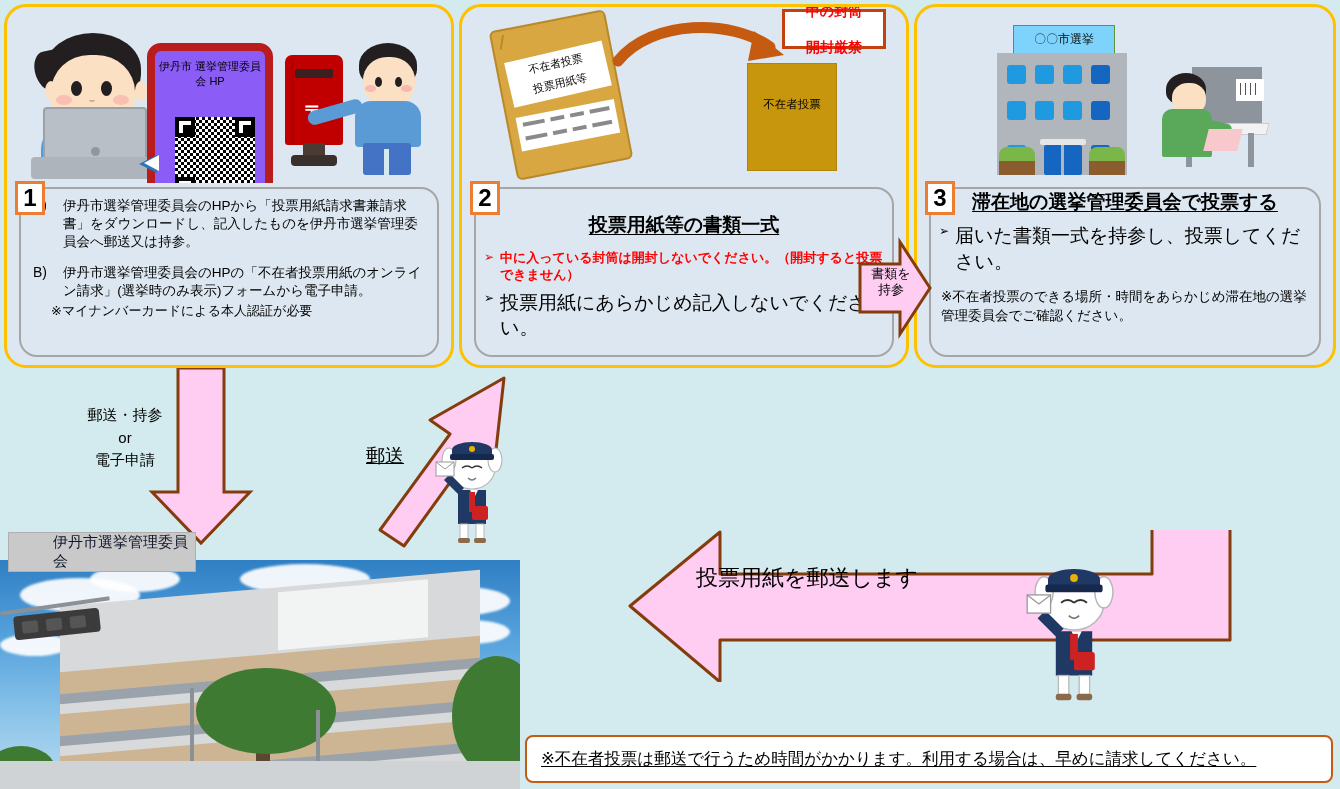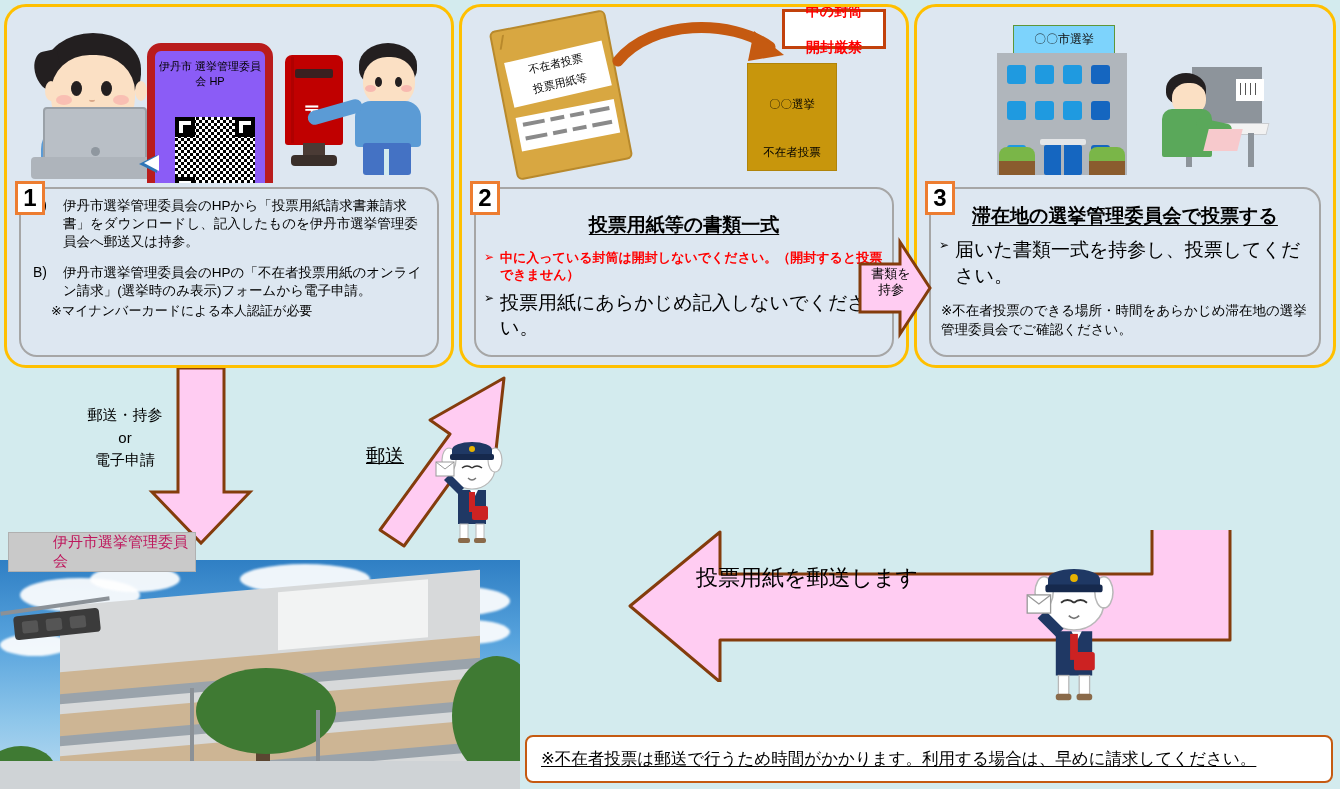--- a/index.html
+++ b/index.html
@@ -38,21 +38,21 @@
     display:flex; align-items:center; justify-content:center;
     z-index:5; line-height:1;
   }
   .p-title {
     text-align:center; font-weight:bold; color:#000;
     text-decoration:underline; text-underline-offset:3px;
   }
   #p1title { font-size:21px; padding-top:6px; letter-spacing:-0.5px;}
   #p2title { font-size:19px; padding-top:22px; line-height:1.45; }
   #p2title .l2 { display:block; padding-left:70px; }
-  #p3title { font-size:19px; padding-top:14px; }
+  #p3title { font-size:19px; }
 
   .body-txt { font-size:13.5px; color:#000; line-height:1.32; }
 
   
   .abrow { display:flex; margin-top:8px; padding:0 8px 0 12px; }
   .abrow .lt { width:30px; flex:0 0 30px; font-size:14px; }
   .abrow .bd { flex:1; }
   .note-s { font-size:13px; padding-left:30px; }
 
   
@@ -204,21 +204,21 @@
   .ph-tree{position:absolute;background:#3f7a33;border-radius:50%;}
   .ph-trunk{position:absolute;background:#5b4632;}
   .ph-ground{position:absolute;left:0;right:0;bottom:0;height:28px;background:#cfd3d6;}
   .ph-pole{position:absolute;background:#8b9197;}
   .signal{position:absolute;left:14px;top:52px;width:86px;height:24px;background:#3b3b3b;border-radius:4px;transform:rotate(-6deg);}
   .signal i{position:absolute;top:6px;width:16px;height:12px;background:#555;border-radius:2px;}
   .photo-label{
     position:absolute; left:8px; top:-28px; width:188px; height:40px;
     background:#c9c9c9; border:1px solid #b0b0b0;
     display:flex; align-items:center; justify-content:center;
-    font-size:15px; color:#be185d; z-index:4;padding-left:44px;
+    font-size:15px; color:#0f172a; z-index:4;padding-left:44px;
   }
   .photo-wrap{position:absolute;left:0;top:532px;width:520px;height:257px;}
 
   
   #bottomnote {
     position:absolute; left:525px; top:735px; width:808px; height:48px;
     background:#fff; border:2.5px solid #C55A11; border-radius:8px;
     display:flex; align-items:center;
   }
   #bottomnote span{
@@ -325,21 +325,20 @@
             <i style="left:74px;top:20px;width:20px;"></i>
         </div>
       </div>
 
       <svg class="curvearrow" viewBox="0 0 180 58">
         <path d="M6 40 C 40 -2, 120 -2, 158 26" stroke="#C55A11" stroke-width="11" fill="none" stroke-linecap="round"></path>
         <path d="M142 10 L172 34 L136 40 Z" fill="#C55A11"></path>
       </svg>
 
       <div class="yellowdoc">
-        <span>〇〇選挙</span>
         <span>不在者投票</span>
       </div>
 
       <div class="redwarn">
         <span>
           <span>中の封筒</span><br>
           <span>開封厳禁</span>
         </span>
       </div>
     </div>

